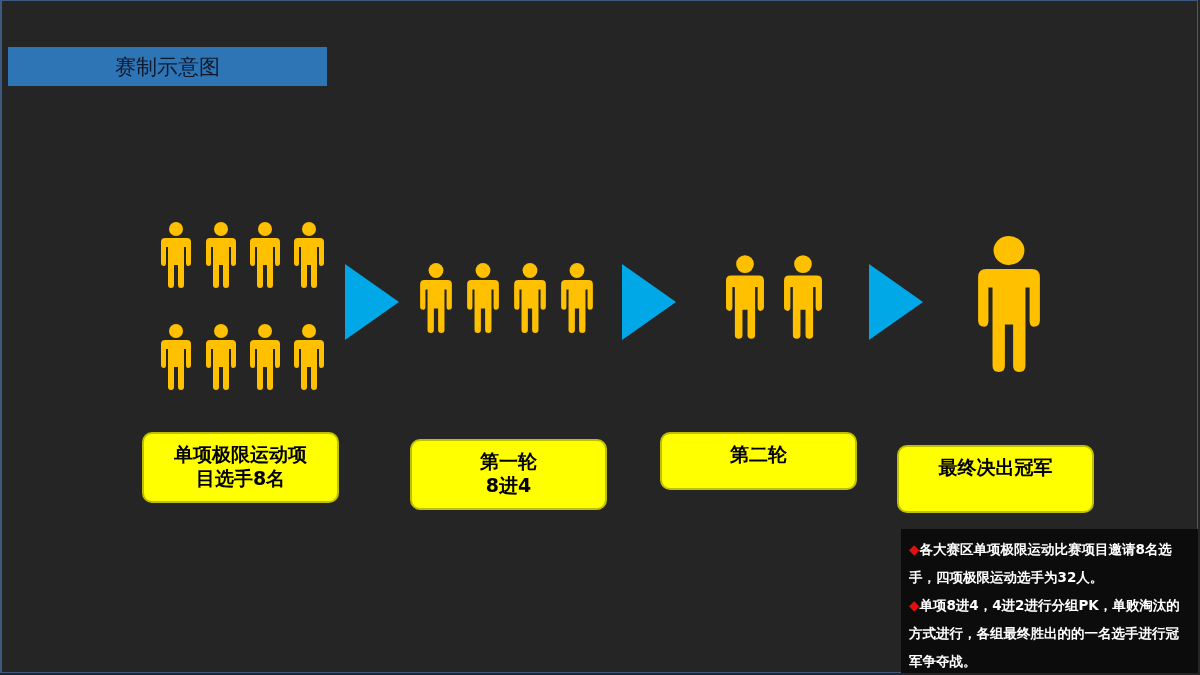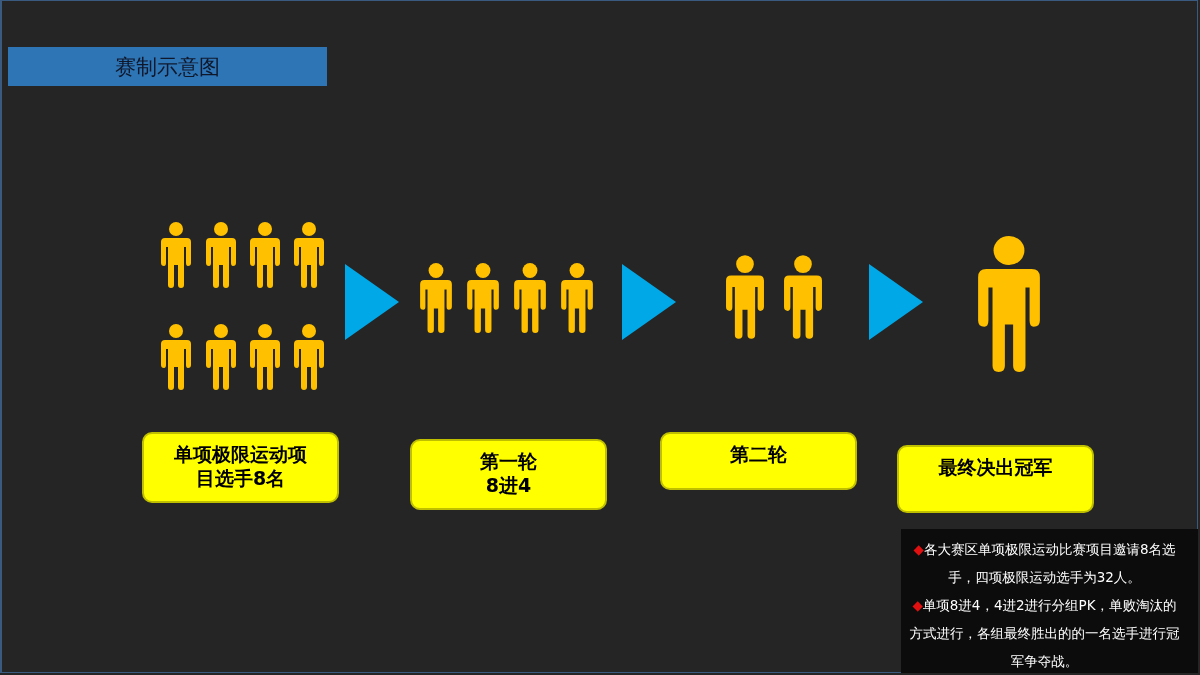--- a/index.html
+++ b/index.html
@@ -7,21 +7,21 @@
          font-family:"DejaVu Sans", sans-serif; }
   .frame { position:absolute; left:0; top:0; width:1198px; height:673px; border:1px solid #3a5a80; border-left:2px solid #3a5a80; box-sizing:border-box; pointer-events:none; }
   .title-bar { position:absolute; left:8px; top:47px; width:319px; height:39px; background:#2e75b6;
                color:#0f172a; font-size:21px; display:flex; align-items:center; justify-content:center; }
   .person { position:absolute; }
   .person svg { display:block; }
   .arrow { position:absolute; width:0; height:0; border-top:38px solid transparent; border-bottom:38px solid transparent; border-left:54px solid #00a8e8; }
   .label-box { position:absolute; background:#ffff00; border:2px solid #bfbf00; border-radius:10px; box-sizing:border-box;
                color:#000; font-weight:bold; font-size:19px; line-height:24px; text-align:center; padding-top:8px; }
   .note { position:absolute; left:901px; top:529px; width:297px; height:144px; background:#0c0c0c; color:#fff;
-          font-size:13.5px; line-height:28px; padding:6px 18px 0 8px; box-sizing:border-box; font-weight:normal;text-align:center; }
+          font-size:13.5px; line-height:28px; padding:6px 18px 0 8px; box-sizing:border-box; font-weight:bold; }
   .note .bullet { color:#e01010; }
 </style>
 </head>
 <body>
 
 <div class="frame"></div>
 
 <div class="title-bar">赛制示意图</div>
 
 <div>

